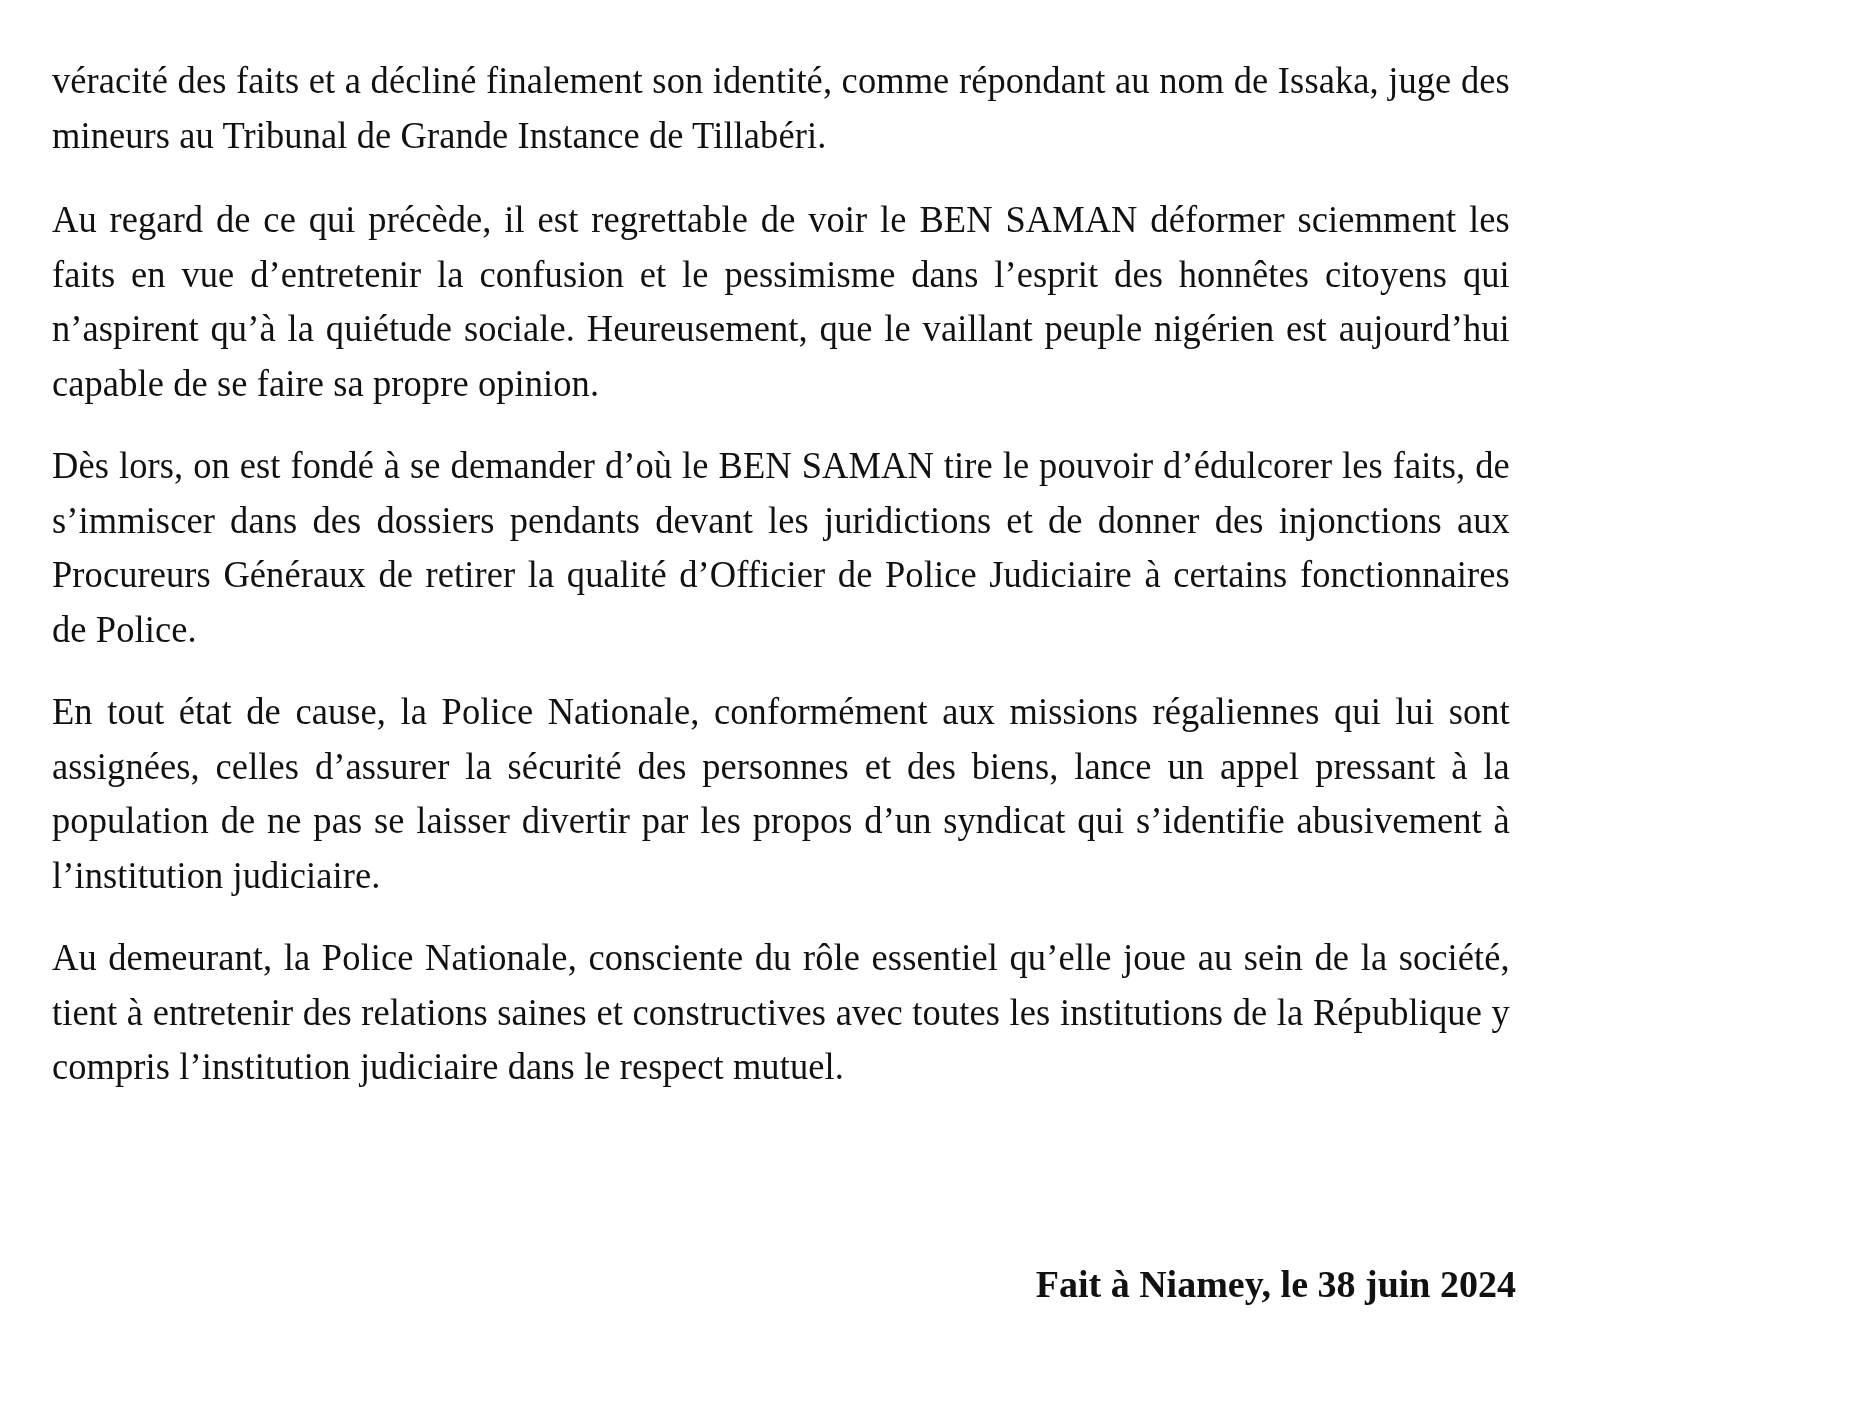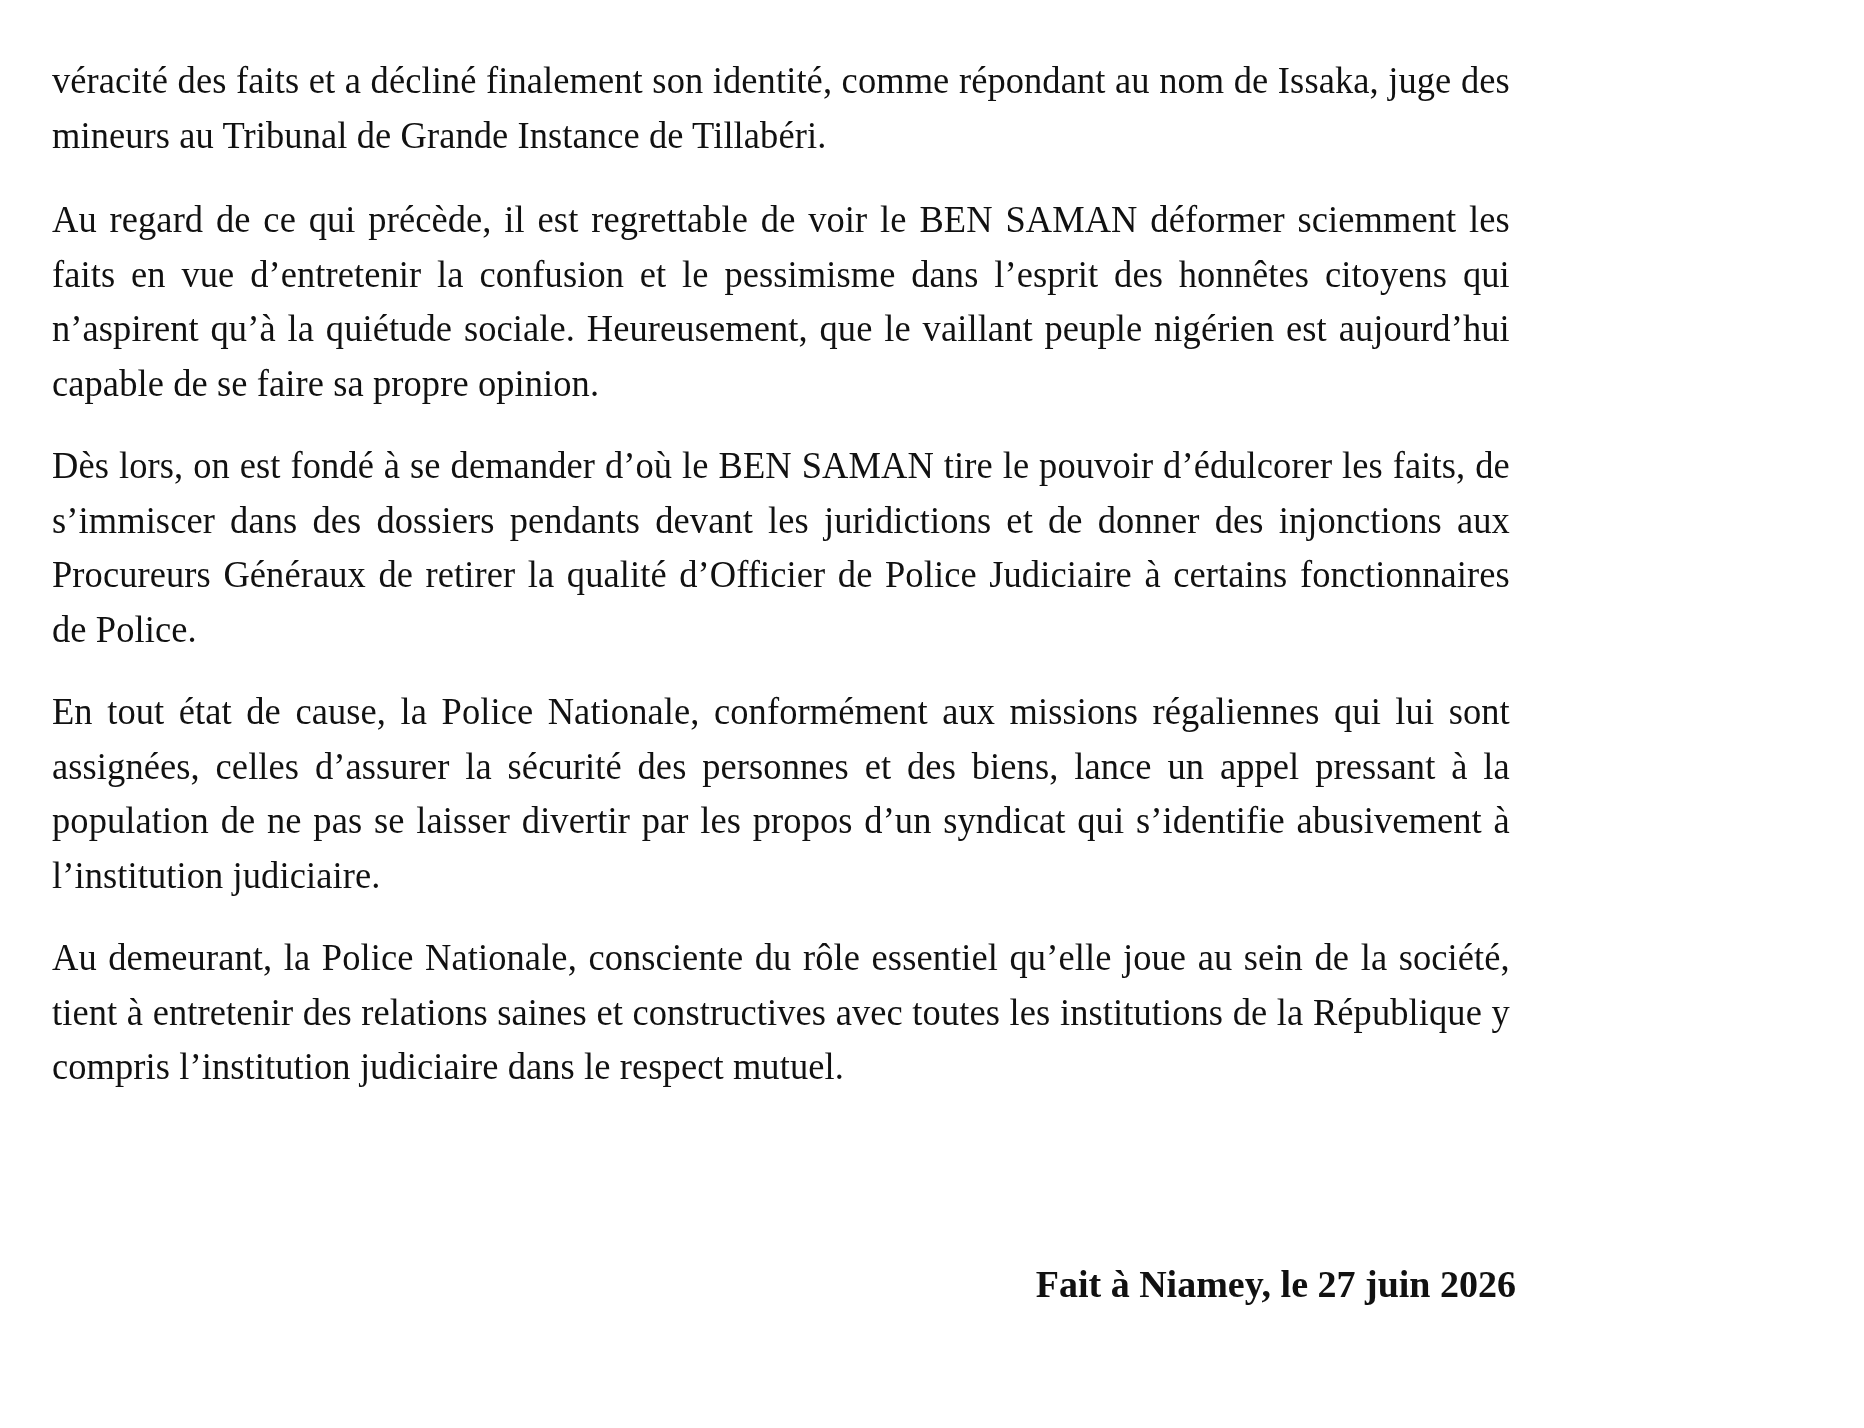--- a/index.html
+++ b/index.html
@@ -46,13 +46,13 @@
 <body>
 
 <div class="page">
   <p class="para first">véracité des faits et a décliné finalement son identité, comme répondant au nom de Issaka, juge des mineurs au Tribunal de Grande Instance de Tillabéri.</p>
   <p class="para">Au regard de ce qui précède, il est regrettable de voir le BEN SAMAN déformer sciemment les faits en vue d’entretenir la confusion et le pessimisme dans l’esprit des honnêtes citoyens qui n’aspirent qu’à la quiétude sociale. Heureusement, que le vaillant peuple nigérien est aujourd’hui capable de se faire sa propre opinion.</p>
   <p class="para">Dès lors, on est fondé à se demander d’où le BEN SAMAN tire le pouvoir d’édulcorer les faits, de s’immiscer dans des dossiers pendants devant les juridictions et de donner des injonctions aux Procureurs Généraux de retirer la qualité d’Officier de Police Judiciaire à certains fonctionnaires de Police.</p>
   <p class="para">En tout état de cause, la Police Nationale, conformément aux missions régaliennes qui lui sont assignées, celles d’assurer la sécurité des personnes et des biens, lance un appel pressant à la population de ne pas se laisser divertir par les propos d’un syndicat qui s’identifie abusivement à l’institution judiciaire.</p>
   <p class="para">Au demeurant, la Police Nationale, consciente du rôle essentiel qu’elle joue au sein de la société, tient à entretenir des relations saines et constructives avec toutes les institutions de la République y compris l’institution judiciaire dans le respect mutuel.</p>
 </div>
 
-<div class="signature">Fait à Niamey, le 27 juin 2026</div>
+<div class="signature">Fait à Niamey, le 38 juin 2024</div>
 
 </body></html>

